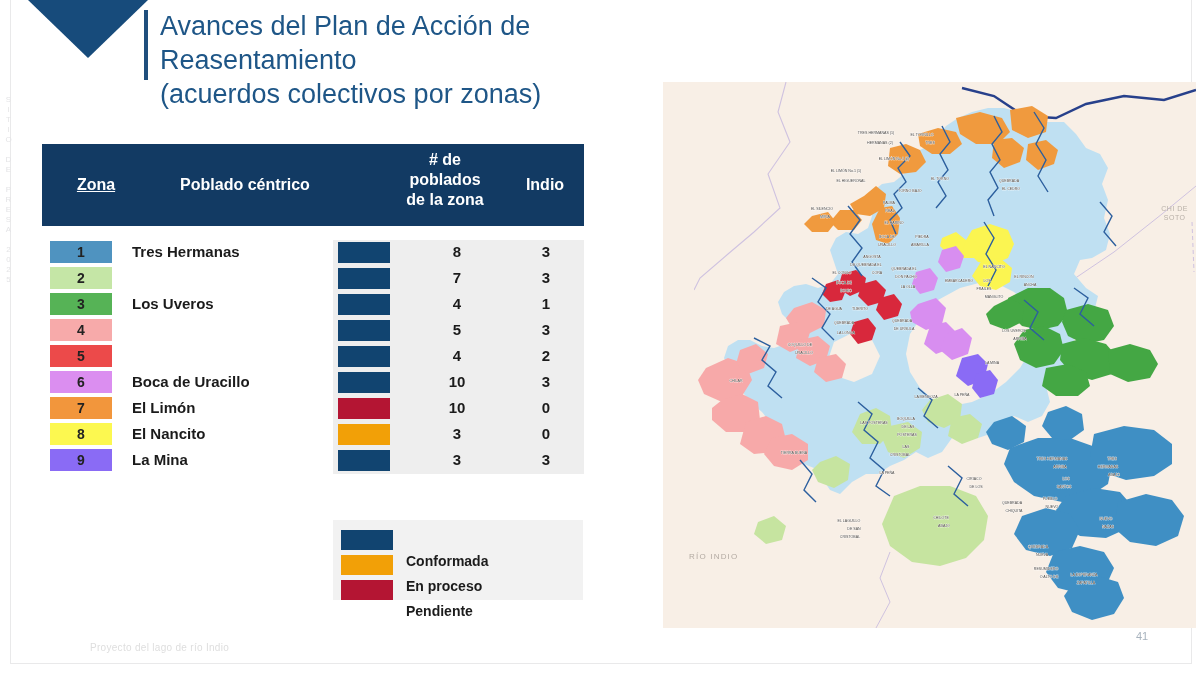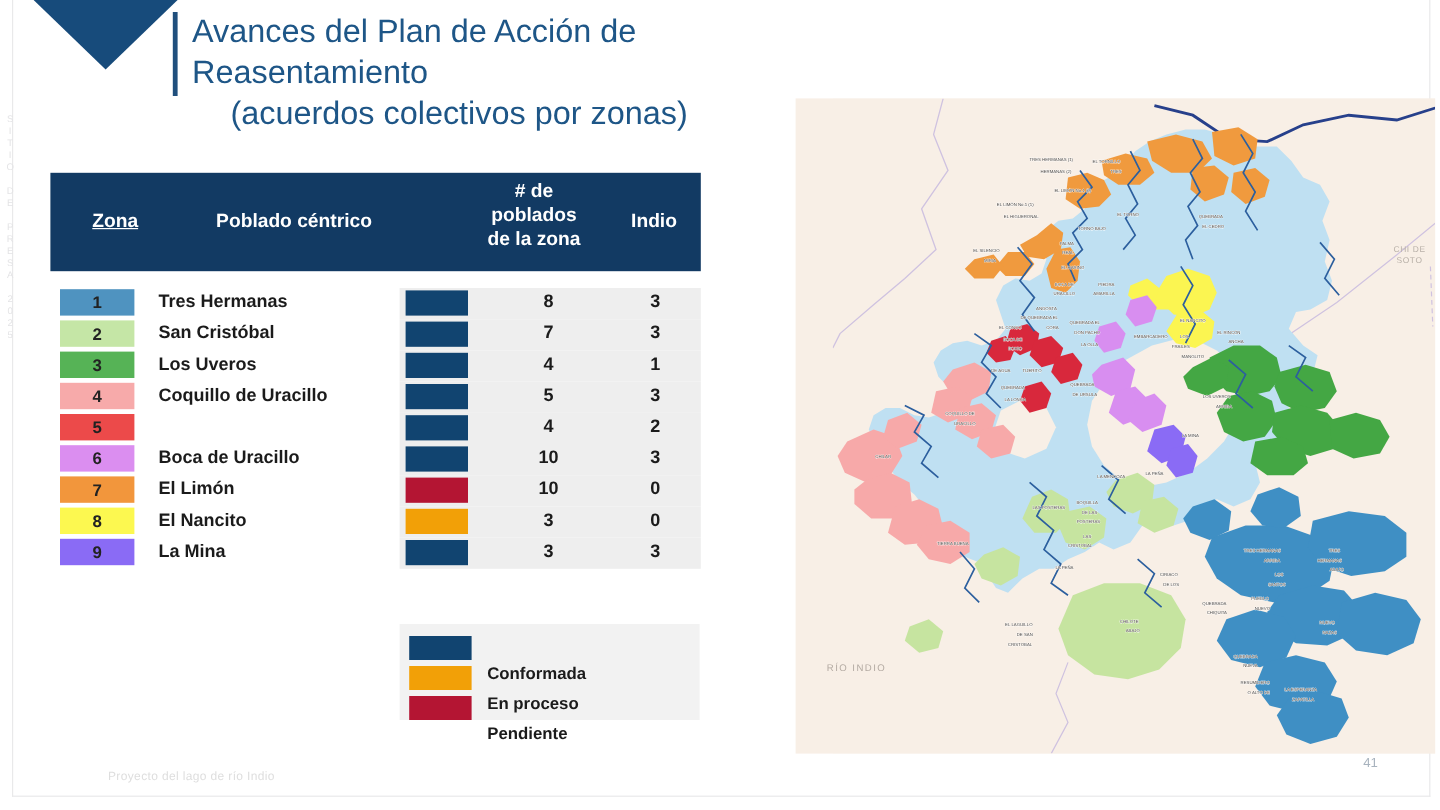--- a/index.html
+++ b/index.html
@@ -27,21 +27,21 @@
     border-right:60px solid transparent;
     border-top:58px solid #174b7b;
   }
 
   
   .title-bar{position:absolute;left:144px;top:10px;width:4px;height:70px;background:#204f7d;}
   .title{
     position:absolute;left:160px;top:9px;width:560px;
     color:#1e5687;font-size:27px;line-height:34px;font-weight:400;
   }
-  .title .l2{display:block;margin-left:32px;}
+  .title .l2{display:block;}
 
   
   .tbl{position:absolute;left:42px;top:144px;width:542px;}
   .thead{
     background:#123a63;color:#ffffff;height:82px;position:relative;
   }
   .th{position:absolute;font-size:16px;font-weight:bold;color:#fff;text-align:center;}
   .th-zona{left:14px;top:32px;width:80px;text-decoration:underline;}
   .th-pob{left:98px;top:32px;width:210px;}
   .th-num{left:348px;top:6px;width:110px;line-height:20px;}
@@ -129,37 +129,35 @@
           <div class="grey-band"></div>
           <div class="zone-chip" style="background:#4f93c0">1</div>
           <div class="zone-name">Tres Hermanas</div>
           <div class="status-chip" style="background:#114470" title="Conformada"></div>
           <div class="num-pob">8</div>
           <div class="num-cic">3</div>
         </div>
         <div class="row">
           <div class="grey-band"></div>
           <div class="zone-chip" style="background:#c5e6a6">2</div>
-          <div class="zone-name">San Cristóbal</div>
           <div class="status-chip" style="background:#114470" title="Conformada"></div>
           <div class="num-pob">7</div>
           <div class="num-cic">3</div>
         </div>
         <div class="row">
           <div class="grey-band"></div>
           <div class="zone-chip" style="background:#56b356">3</div>
           <div class="zone-name">Los Uveros</div>
           <div class="status-chip" style="background:#114470" title="Conformada"></div>
           <div class="num-pob">4</div>
           <div class="num-cic">1</div>
         </div>
         <div class="row">
           <div class="grey-band"></div>
           <div class="zone-chip" style="background:#f7aaaa">4</div>
-          <div class="zone-name">Coquillo de Uracillo</div>
           <div class="status-chip" style="background:#114470" title="Conformada"></div>
           <div class="num-pob">5</div>
           <div class="num-cic">3</div>
         </div>
         <div class="row">
           <div class="grey-band"></div>
           <div class="zone-chip" style="background:#ec4a4a">5</div>
           <div class="status-chip" style="background:#114470" title="Conformada"></div>
           <div class="num-pob">4</div>
           <div class="num-cic">2</div>

